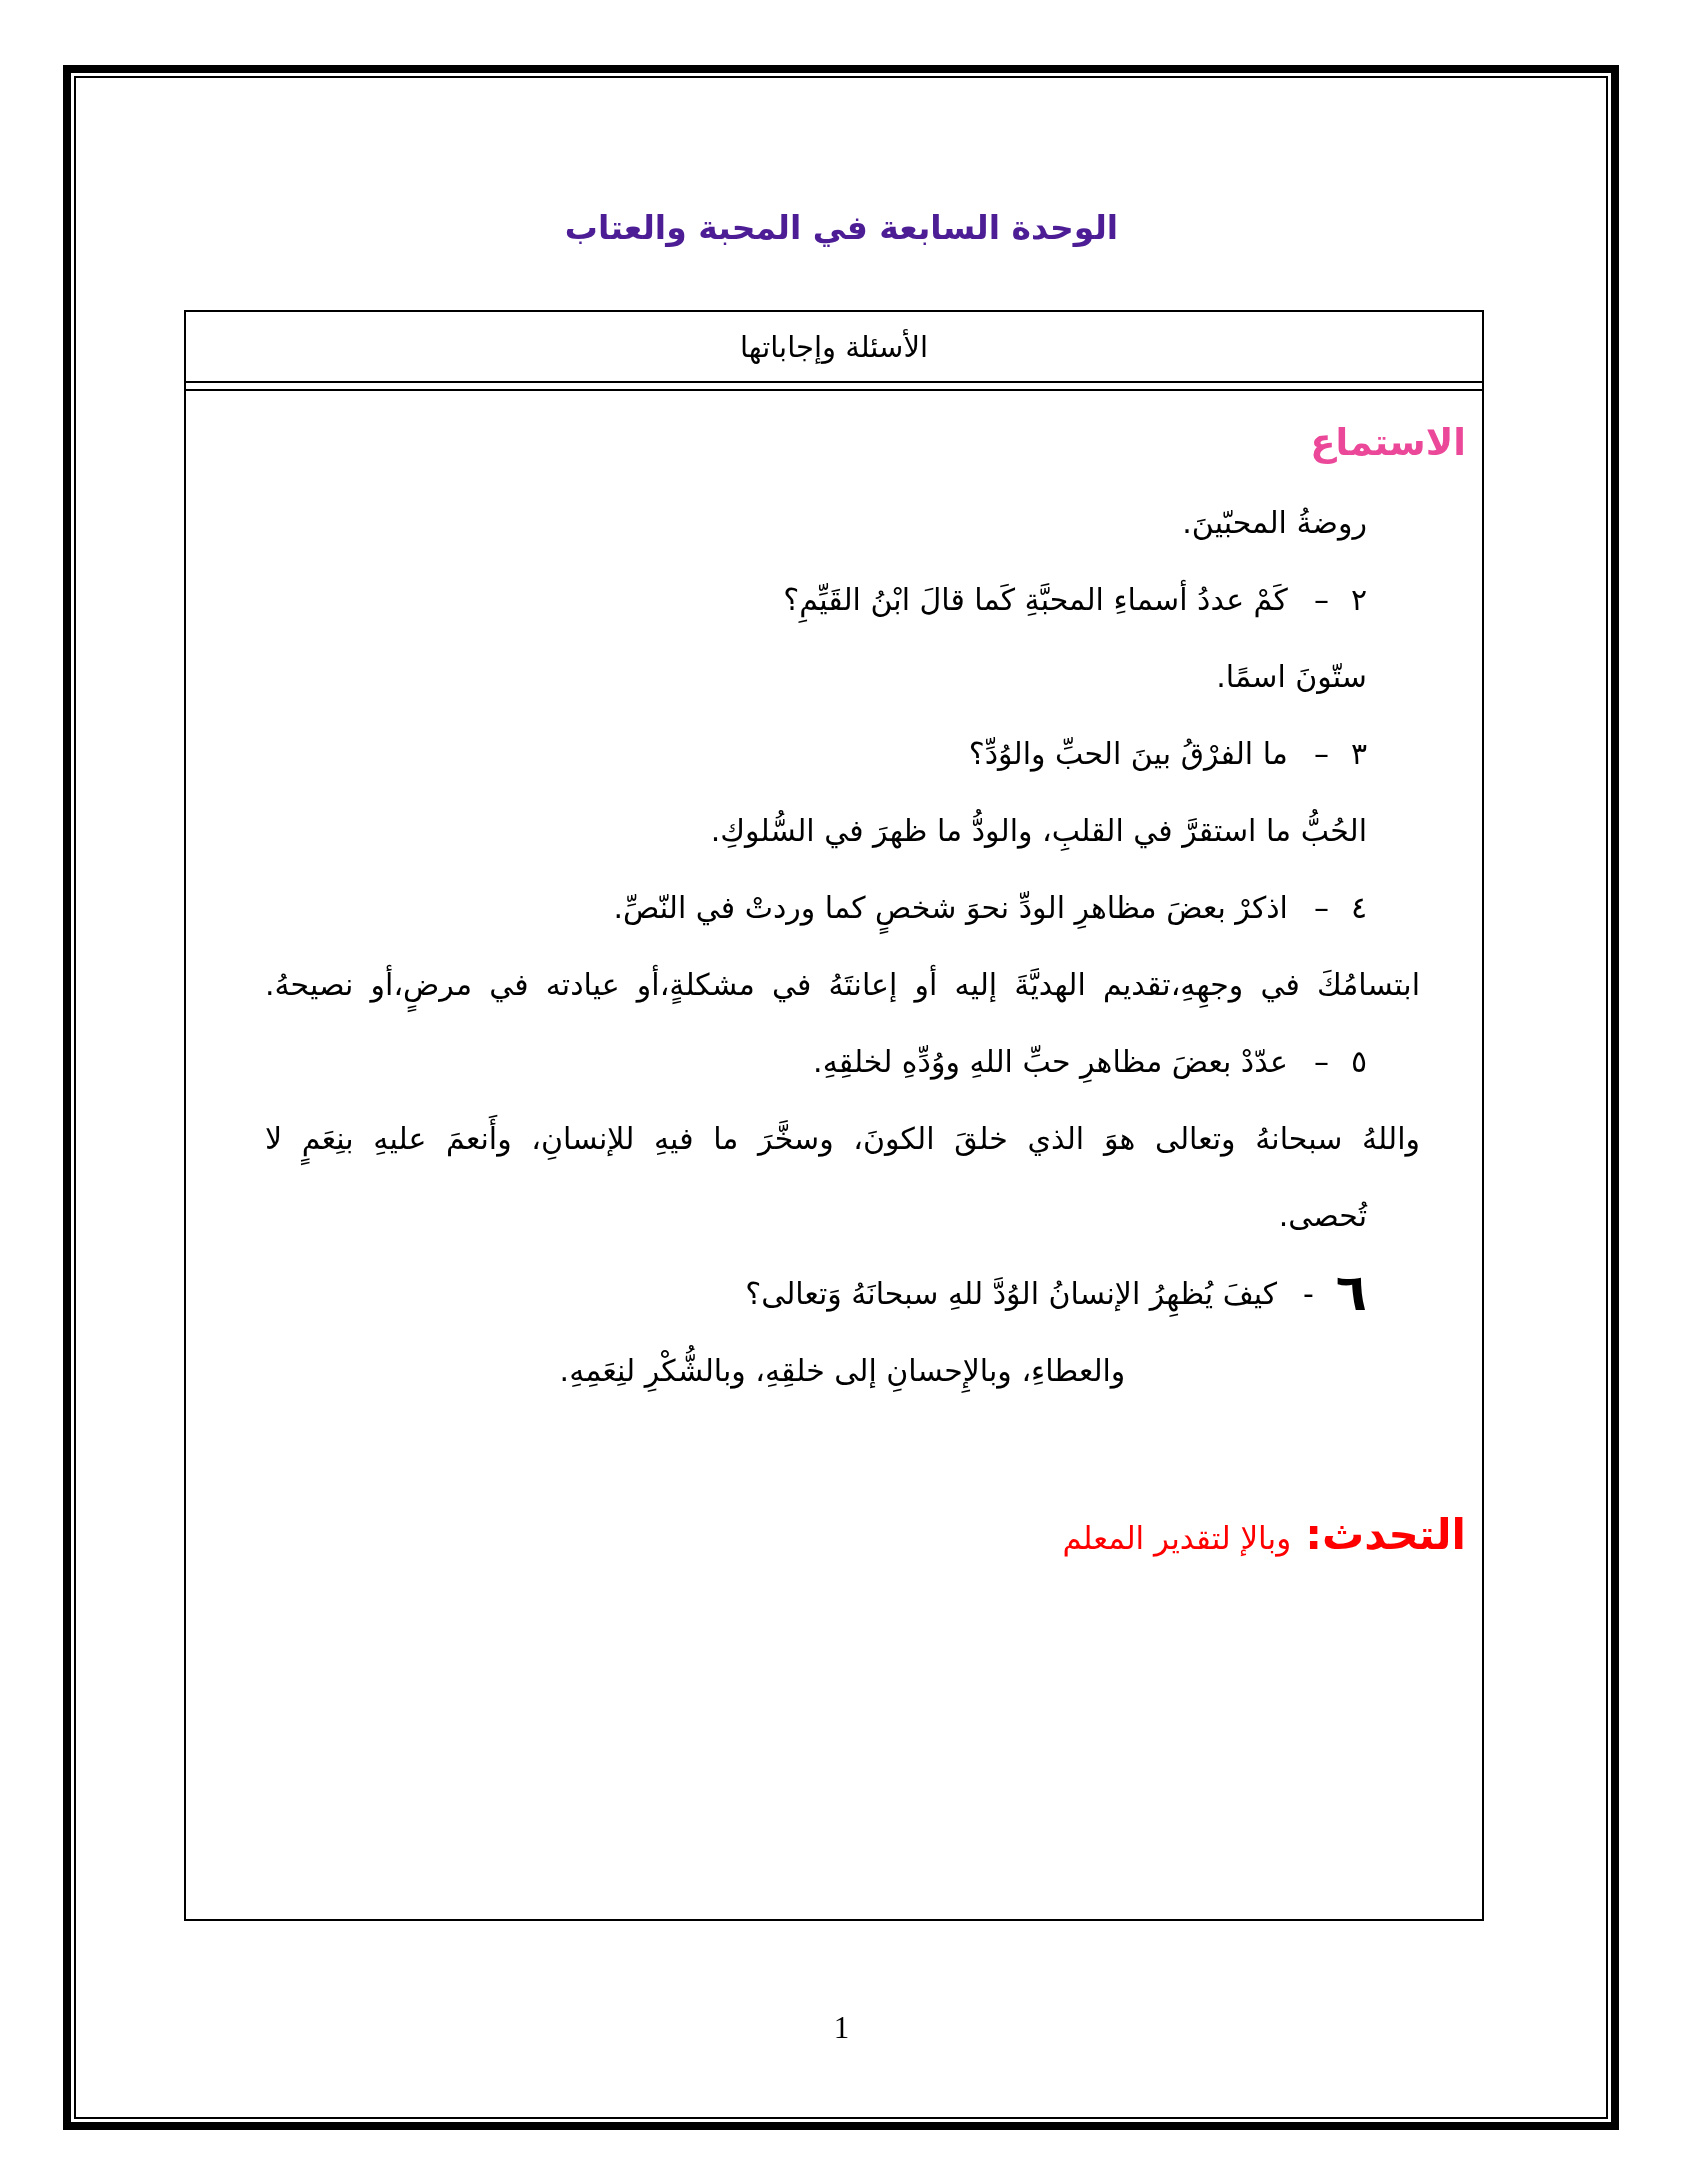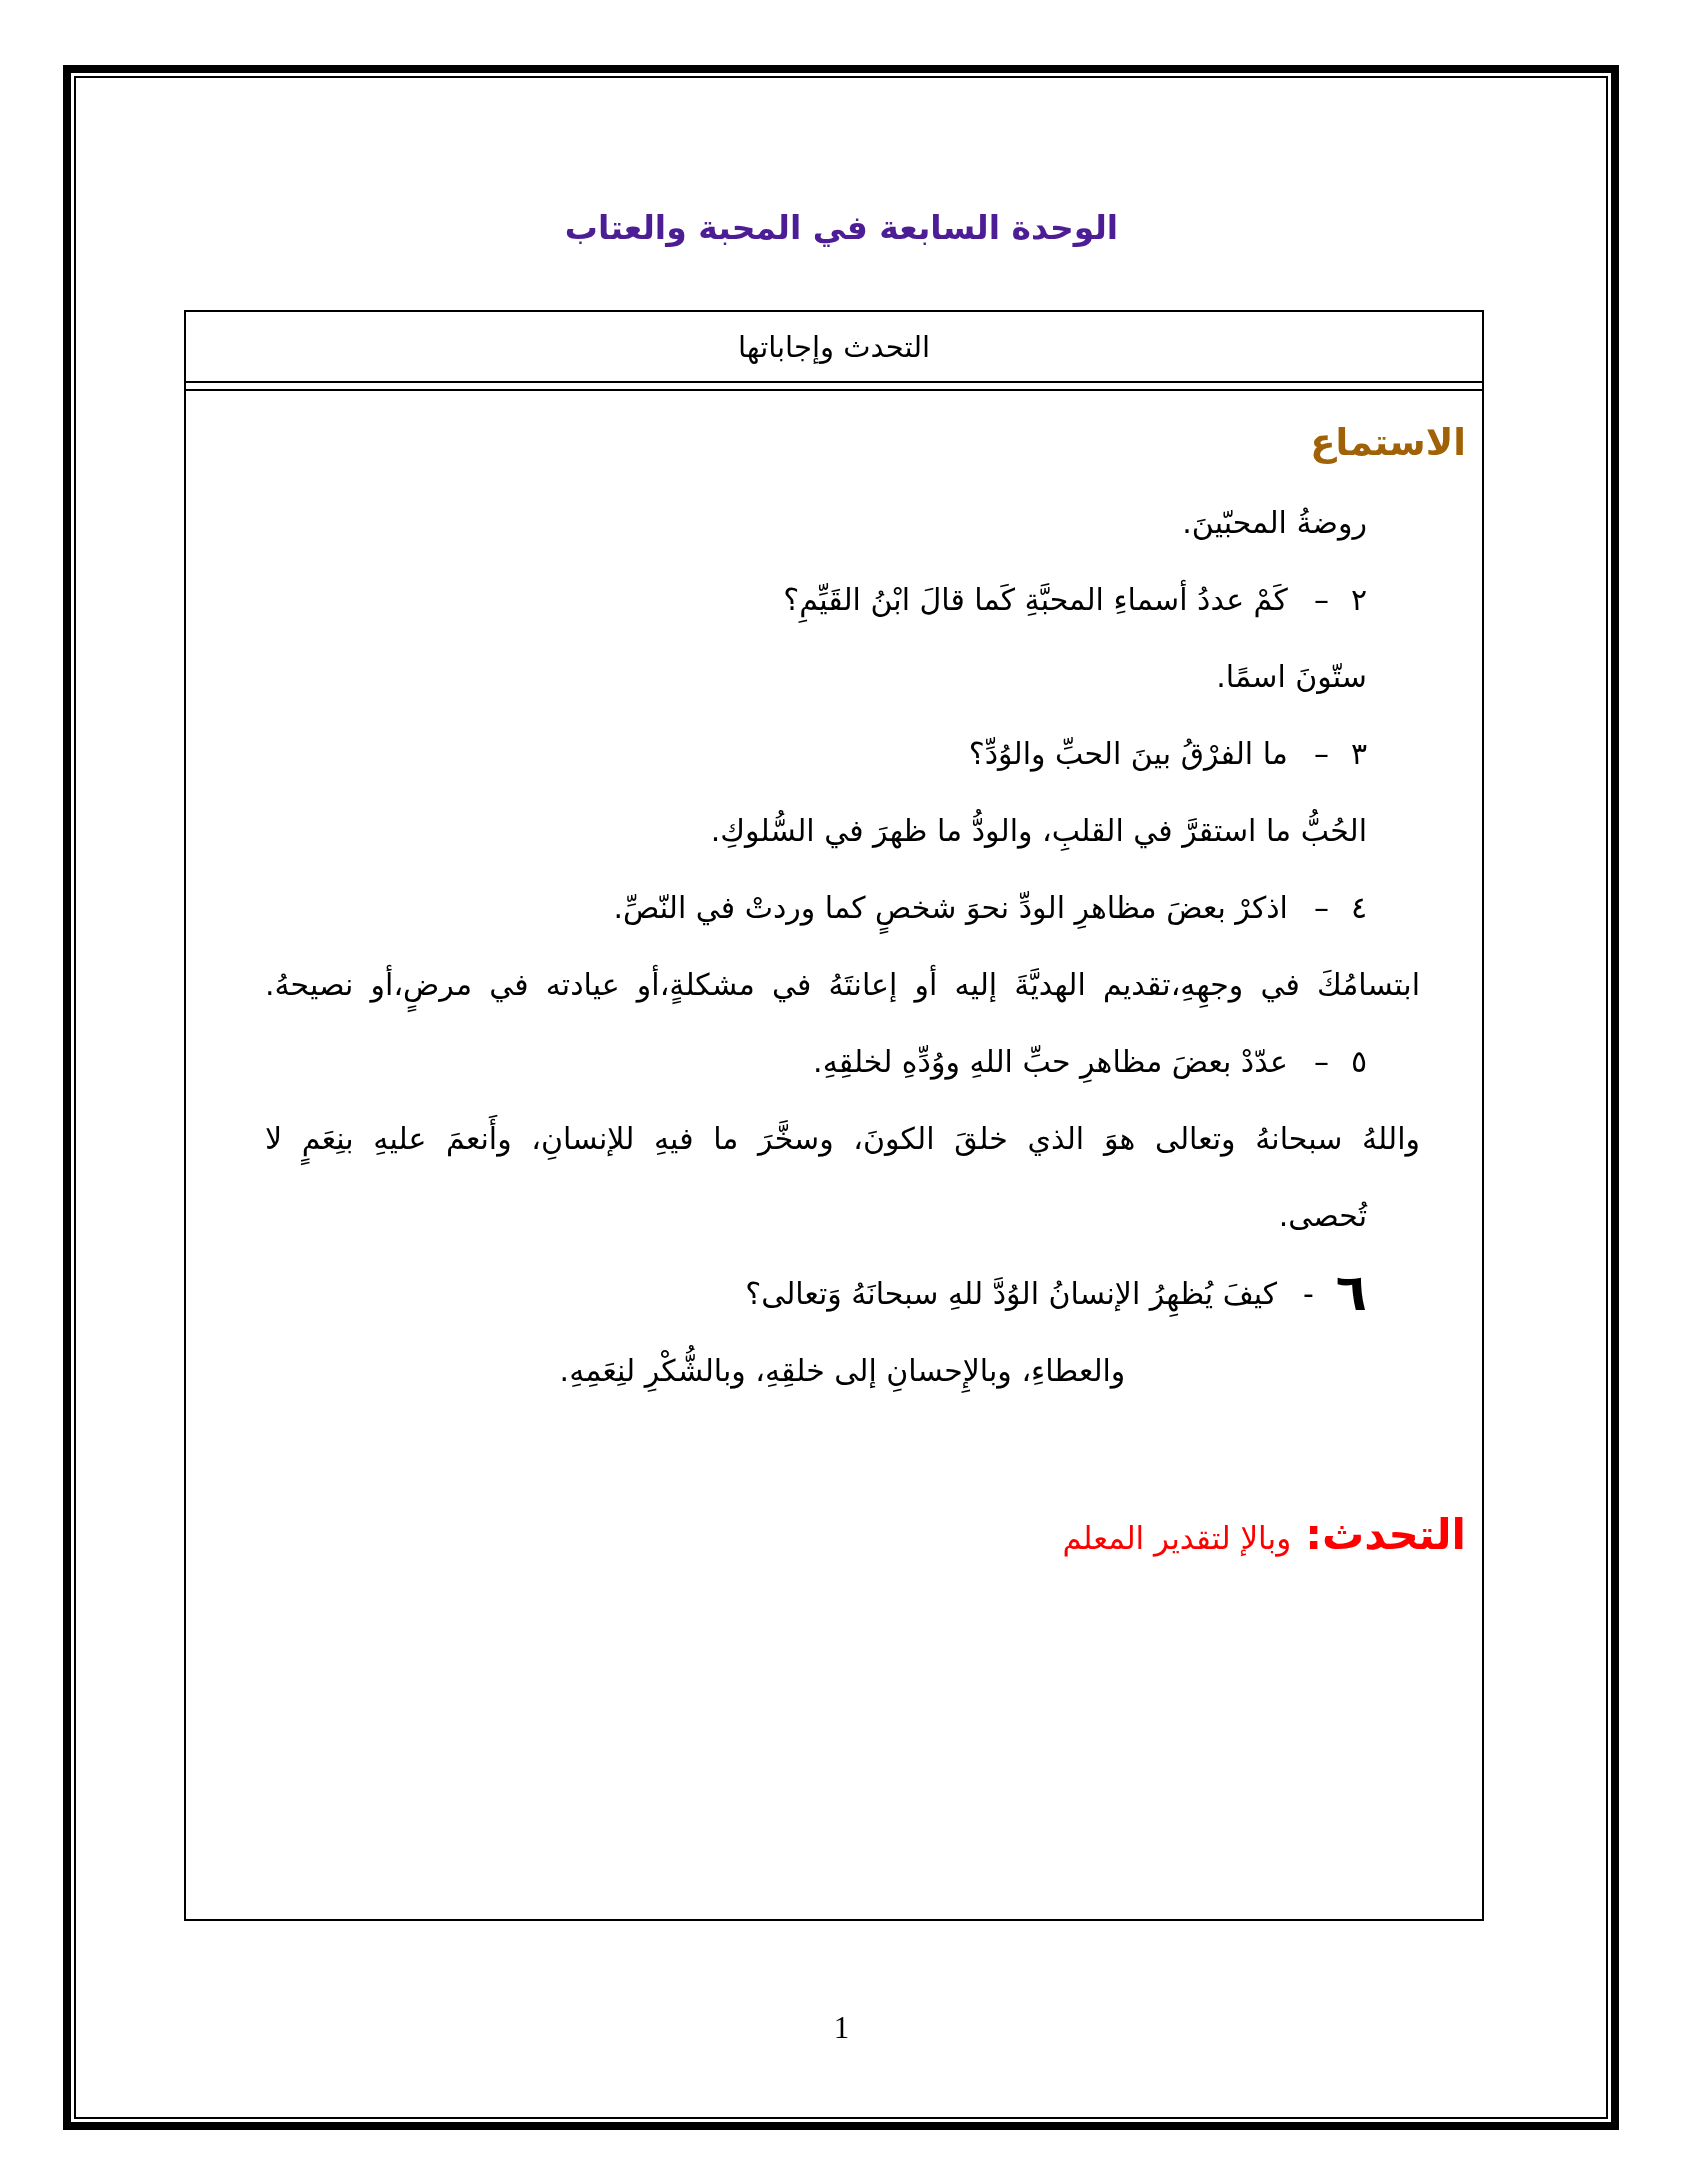--- a/index.html
+++ b/index.html
@@ -51,21 +51,21 @@
     border-top:2px solid #000;
     margin-top:6px;
     padding:10px 16px 0 16px;
     direction:rtl;
     font-size:30px;
   }
 
   .line { line-height:77px; text-align:right; white-space:nowrap; }
 
   .section-head {
-    color:#a16207;
+    color:#ec4899;
     font-weight:bold;
     font-size:37px;
     line-height:83px;
     text-align:right;
   }
 
   .q, .a { padding-right:99px; }
   .q .num  { display:inline-block; }
   .q .dash { display:inline-block; margin:0 22px 0 26px; }
   .q.big .num { font-size:51px; font-weight:bold; vertical-align:-6px; }
@@ -105,21 +105,21 @@
 </head>
 <body>
 
 <div class="frame">
   <div class="frame-inner"></div>
 </div>
 
 <div class="unit-title">الوحدة السابعة في المحبة والعتاب</div>
 
 <div class="qa-box">
-  <div class="qa-box-header">التحدث وإجاباتها</div>
+  <div class="qa-box-header">الأسئلة وإجاباتها</div>
   <div class="qa-box-body">
     <div id="qa-lines">
         <div class="section-head">الاستماع</div>
         <div class="line a">روضةُ المحبّينَ.</div>
         <div class="line q"><span class="num">٢</span><span class="dash">–</span><span class="text">كَمْ عددُ أسماءِ المحبَّةِ كَما قالَ ابْنُ القَيِّمِ؟</span></div>
         <div class="line a">ستّونَ اسمًا.</div>
         <div class="line q"><span class="num">٣</span><span class="dash">–</span><span class="text">ما الفرْقُ بينَ الحبِّ والوُدِّ؟</span></div>
         <div class="line a">الحُبُّ ما استقرَّ في القلبِ، والودُّ ما ظهرَ في السُّلوكِ.</div>
         <div class="line q"><span class="num">٤</span><span class="dash">–</span><span class="text">اذكرْ بعضَ مظاهرِ الودِّ نحوَ شخصٍ كما وردتْ في النّصِّ.</span></div>
         <div class="a-full">ابتسامُكَ في وجهِهِ،تقديم الهديَّةَ إليه أو إعانتَهُ في مشكلةٍ،أو عيادته في مرضٍ،أو نصيحهُ.</div>

